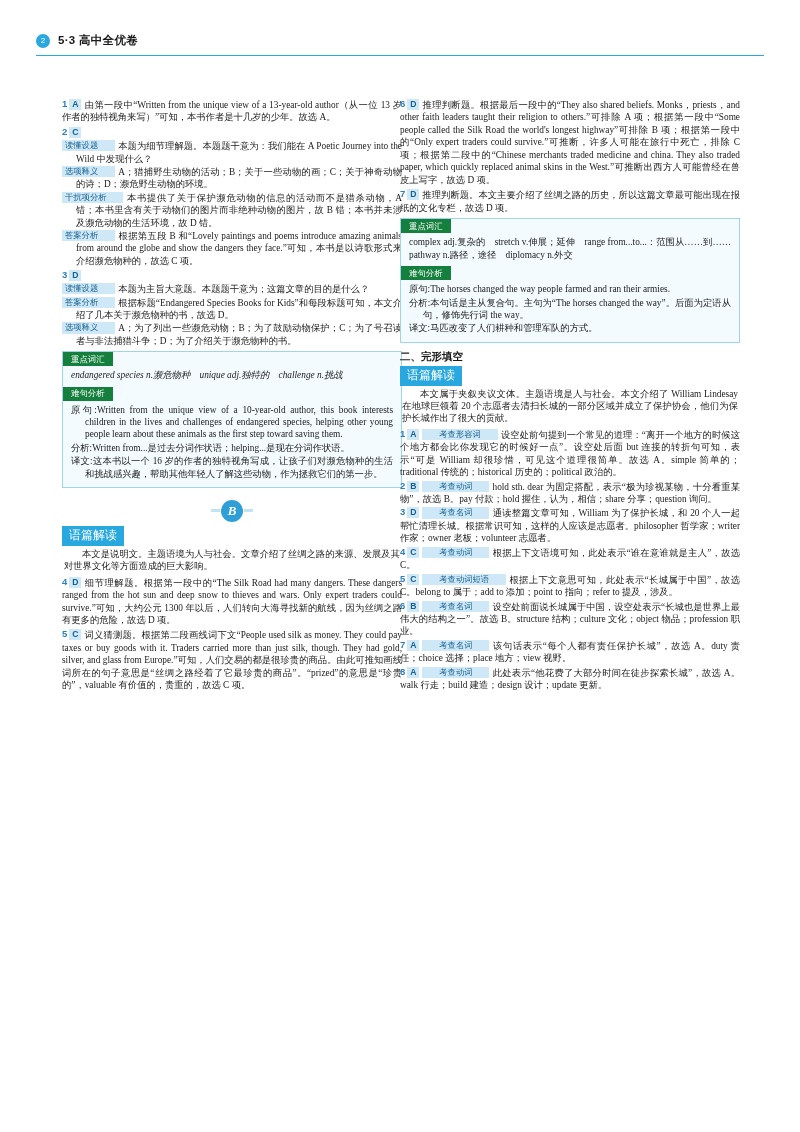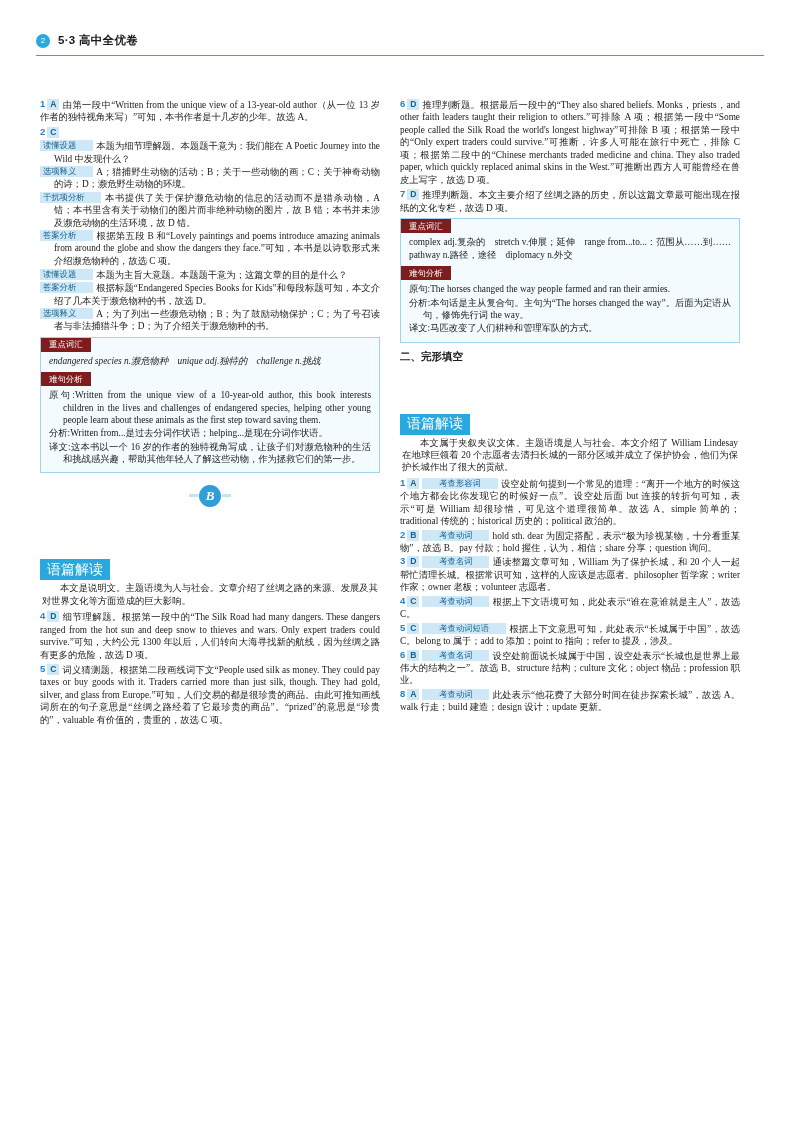--- a/index.html
+++ b/index.html
@@ -37,21 +37,21 @@
     font-family: "Liberation Sans", sans-serif;
     font-weight: bold; font-size: 11.5px; color:#1a1a1a;
     letter-spacing: .3px;
   }
   
   .col {
     position: absolute;
     top: 98px;
     width: 340px;
   }
-  .col.left  { left: 40px; }
+  .col.left  { left: 62px; }
   .col.right { left: 400px; }
 
   p { margin: 0 0 1px 0; line-height: 1.33; text-align: justify; }
   .en { font-family: "Liberation Serif", serif; }
   .blk { margin-bottom: 2px; }
 
   
   .qline { display: block; margin: 0 0 1px 0; line-height:1.34; text-align: justify; }
   .qnum {
     display: inline-block;
@@ -83,41 +83,41 @@
     vertical-align:1px;
   }
   .hang { padding-left: 14px; text-indent: -14px; }
   .boxtop {
     border: 1px solid #9fd4ee;
     background: #f3fbfe;
     margin-top: 4px;
     padding: 0 0 6px 0;
   }
   .lbl-strip {
-    background:#7f1d1d; color:#fff;
+    background:#15803d; color:#fff;
     display:inline-block;
     font-family:Liberation Serif, serif;
     font-size:8.4px; padding:1.5px 8px;text-align:right;
   }
   .bx-body { padding: 3px 8px 0 8px; }
   .vocab-line { line-height:1.35; }
   .it { font-style: italic; }
 
   
   .sec-h {
     font-family:"Liberation Sans", sans-serif;
     font-weight: bold;
     font-size: 10.5px;
     margin: 7px 0 2px 0;
   }
   
   .read-tag {
     display:inline-block; background:#29a8df; color:#fff;
     font-family:"Liberation Sans", sans-serif;
-    font-size:14px; padding:1.5px 7px;margin-top:48px;
+    font-size:12px; padding:1.5px 7px;
   }
   .read-body { padding: 2px 2px 0 2px; }
   .read-body p { text-indent: 18px; }
 
   
   .bmark {
     width: 22px; height: 22px; margin: 12px auto 4px auto;
     position: relative;
   }
   .bmark .circ {
@@ -169,20 +169,23 @@
       </p>
       <p class="hang">
         <span class="sublbl">干扰项分析</span><span>本书提供了关于保护濒危动物的信息的活动而不是猎杀动物，A 错；本书里含有关于动物们的图片而非绝种动物的图片，故 B 错；本书并未涉及濒危动物的生活环境，故 D 错。</span>
       </p>
       <p class="hang">
         <span class="sublbl">答案分析</span><span>根据第五段 B 和“Lovely paintings and poems introduce amazing animals from around the globe and show the dangers they face.”可知，本书是以诗歌形式来介绍濒危物种的，故选 C 项。</span>
       </p>
     </div>
 
     <div class="blk">
+      <span class="qline">
+        <span class="qnum">3</span><span class="ans">D</span>
+      </span>
       <p class="hang">
         <span class="sublbl">读懂设题</span><span>本题为主旨大意题。本题题干意为；这篇文章的目的是什么？</span>
       </p>
       <p class="hang">
         <span class="sublbl">答案分析</span><span>根据标题“Endangered Species Books for Kids”和每段标题可知，本文介绍了几本关于濒危物种的书，故选 D。</span>
       </p>
       <p class="hang">
         <span class="sublbl">选项释义</span><span>A；为了列出一些濒危动物；B；为了鼓励动物保护；C；为了号召读者与非法捕猎斗争；D；为了介绍关于濒危物种的书。</span>
       </p>
     </div>
@@ -287,18 +290,21 @@
       <span class="qline">
         <span class="qnum">4</span><span class="ans">C</span><span class="sublbl">考查动词</span><span>根据上下文语境可知，此处表示“谁在意谁就是主人”，故选 C。</span>
       </span>
       <span class="qline">
         <span class="qnum">5</span><span class="ans">C</span><span class="sublbl">考查动词短语</span><span>根据上下文意思可知，此处表示“长城属于中国”，故选 C。belong to 属于；add to 添加；point to 指向；refer to 提及，涉及。</span>
       </span>
       <span class="qline">
         <span class="qnum">6</span><span class="ans">B</span><span class="sublbl">考查名词</span><span>设空处前面说长城属于中国，设空处表示“长城也是世界上最伟大的结构之一”。故选 B。structure 结构；culture 文化；object 物品；profession 职业。</span>
       </span>
       <span class="qline">
+        <span class="qnum">7</span><span class="ans">A</span><span class="sublbl">考查名词</span><span>该句话表示“每个人都有责任保护长城”，故选 A。duty 责任；choice 选择；place 地方；view 视野。</span>
+      </span>
+      <span class="qline">
         <span class="qnum">8</span><span class="ans">A</span><span class="sublbl">考查动词</span><span>此处表示“他花费了大部分时间在徒步探索长城”，故选 A。walk 行走；build 建造；design 设计；update 更新。</span>
       </span>
     </div>
   </div>
 
 </div>
 
 </body></html>

